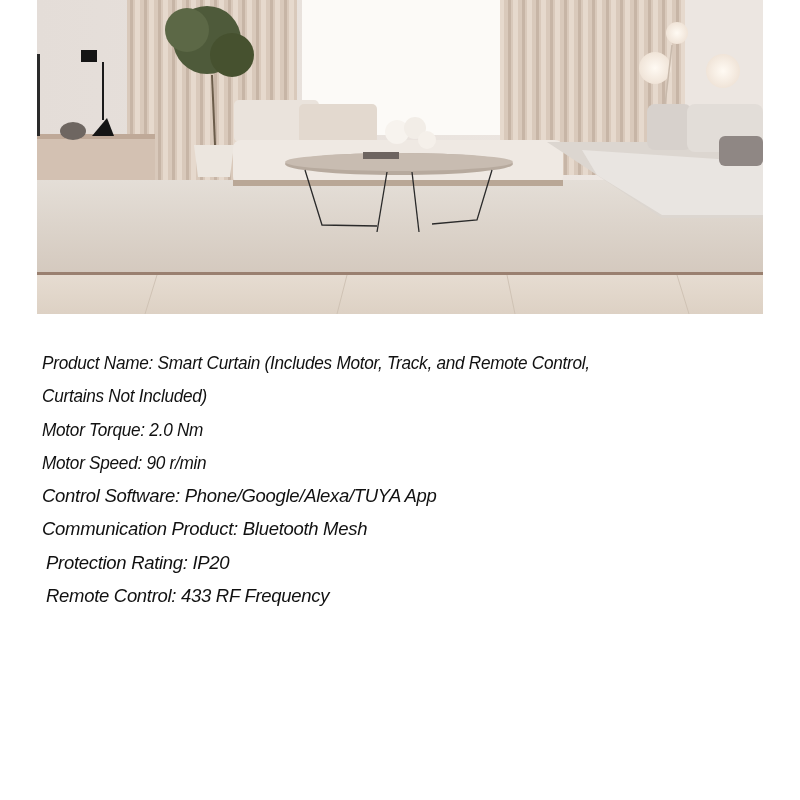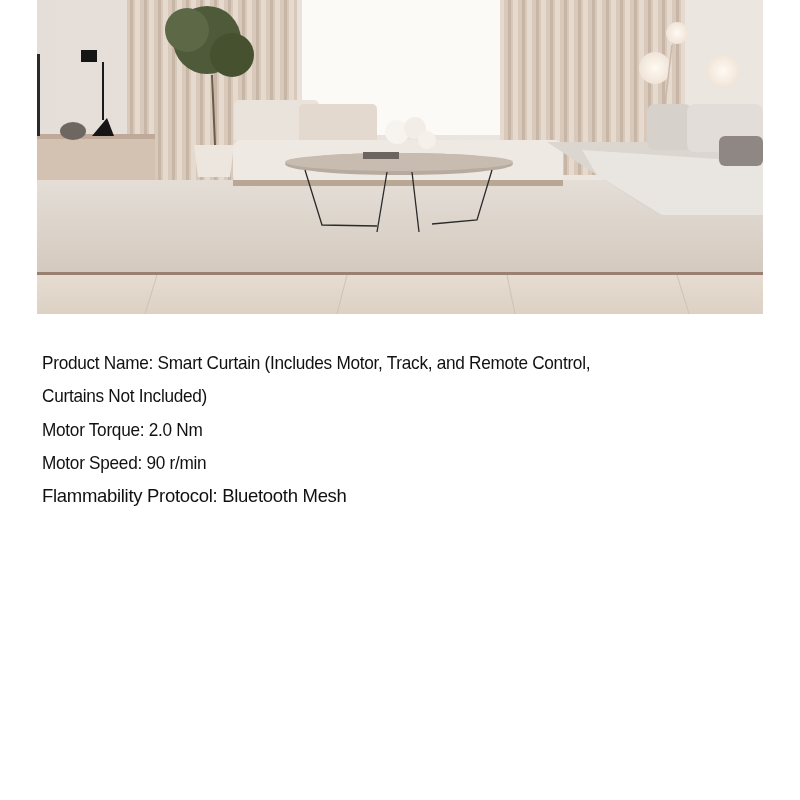--- a/index.html
+++ b/index.html
@@ -1,19 +1,19 @@
 <!DOCTYPE html>
 <html><head>
 <meta charset="utf-8">
 <style>
   html,body{margin:0;padding:0;background:#ffffff;}
   body{width:800px;height:800px;position:relative;overflow:hidden;font-family:"Liberation Sans","DejaVu Sans",sans-serif;}
   .photo{position:absolute;left:37px;top:0;width:726px;height:314px;overflow:hidden;background:#e9e1da;}
   .photo svg{display:block;width:726px;height:314px;}
-  .specs{position:absolute;left:42px;top:346px;width:720px;}
+  .specs{position:absolute;left:42px;top:346px;width:720px;font-style:italic;}
   .spec-line{font-size:18.5px;line-height:33.3px;color:#111;letter-spacing:-0.3px;white-space:nowrap;transform:scaleX(0.93);transform-origin:left center;}
   .spec-line.wide{transform:scaleX(1.0);}
 </style>
 </head>
 <body>
 
 <div class="photo">
   <svg viewBox="0 0 726 314" xmlns="http://www.w3.org/2000/svg">
     <defs>
       <linearGradient id="wallG" x1="0" x2="1" y1="0" y2="0">
@@ -110,14 +110,17 @@
     <circle cx="390" cy="140" r="9" fill="#f5f0ea"></circle>
     <rect x="326" y="152" width="36" height="7" fill="#6d6460"></rect>
   </svg>
 </div>
 
 <div class="specs">
   <div class="spec-line">Product Name: Smart Curtain (Includes Motor, Track, and Remote Control,</div>
   <div class="spec-line">Curtains Not Included)</div>
   <div class="spec-line">Motor Torque: 2.0 Nm</div>
   <div class="spec-line">Motor Speed: 90 r/min</div>
-  <div class="spec-line wide">Flammability Protocol: Bluetooth Mesh</div>
+  <div class="spec-line wide">Control Software: Phone/Google/Alexa/TUYA App</div>
+  <div class="spec-line wide">Communication Product: Bluetooth Mesh</div>
+  <div class="spec-line wide" style="padding-left:4px">Protection Rating: IP20</div>
+  <div class="spec-line wide" style="padding-left:4px">Remote Control: 433 RF Frequency</div>
 </div>
 
 </body></html>

